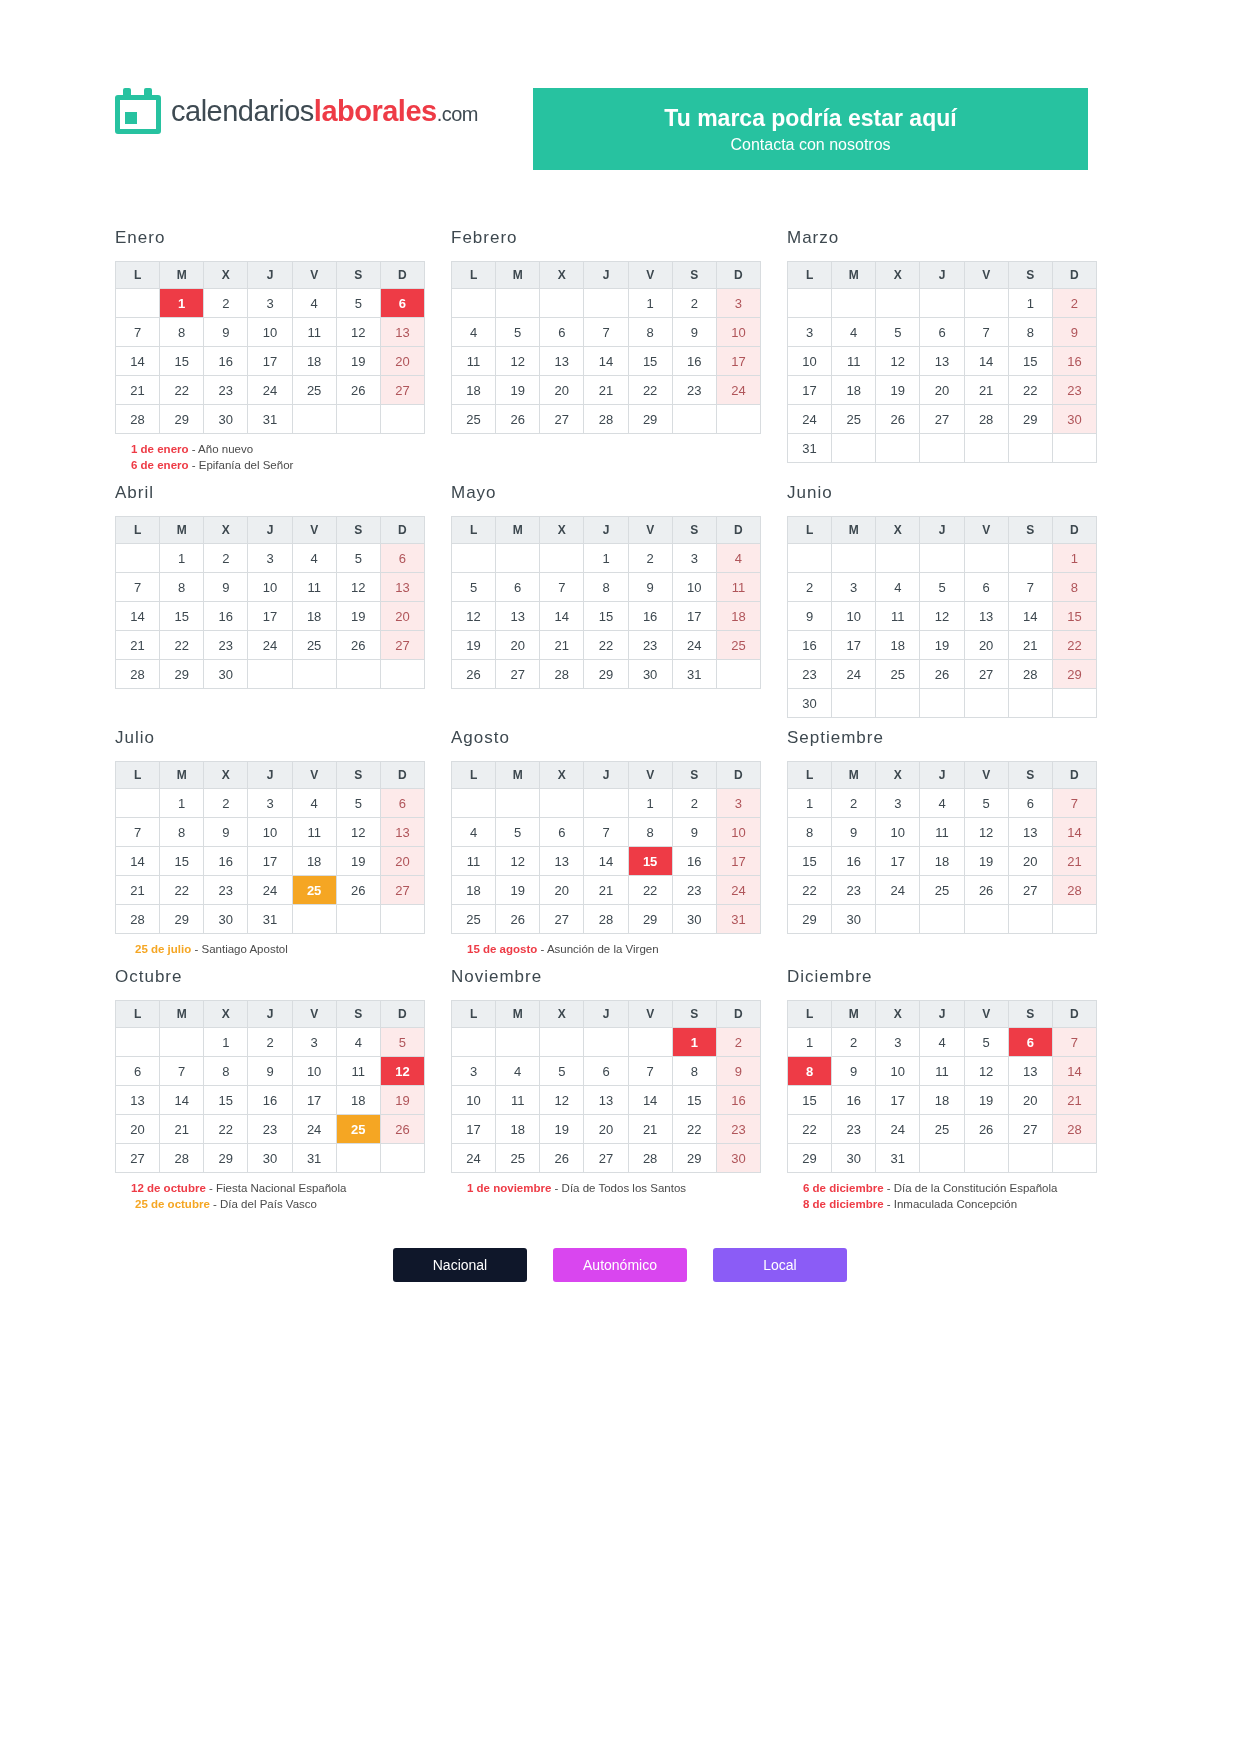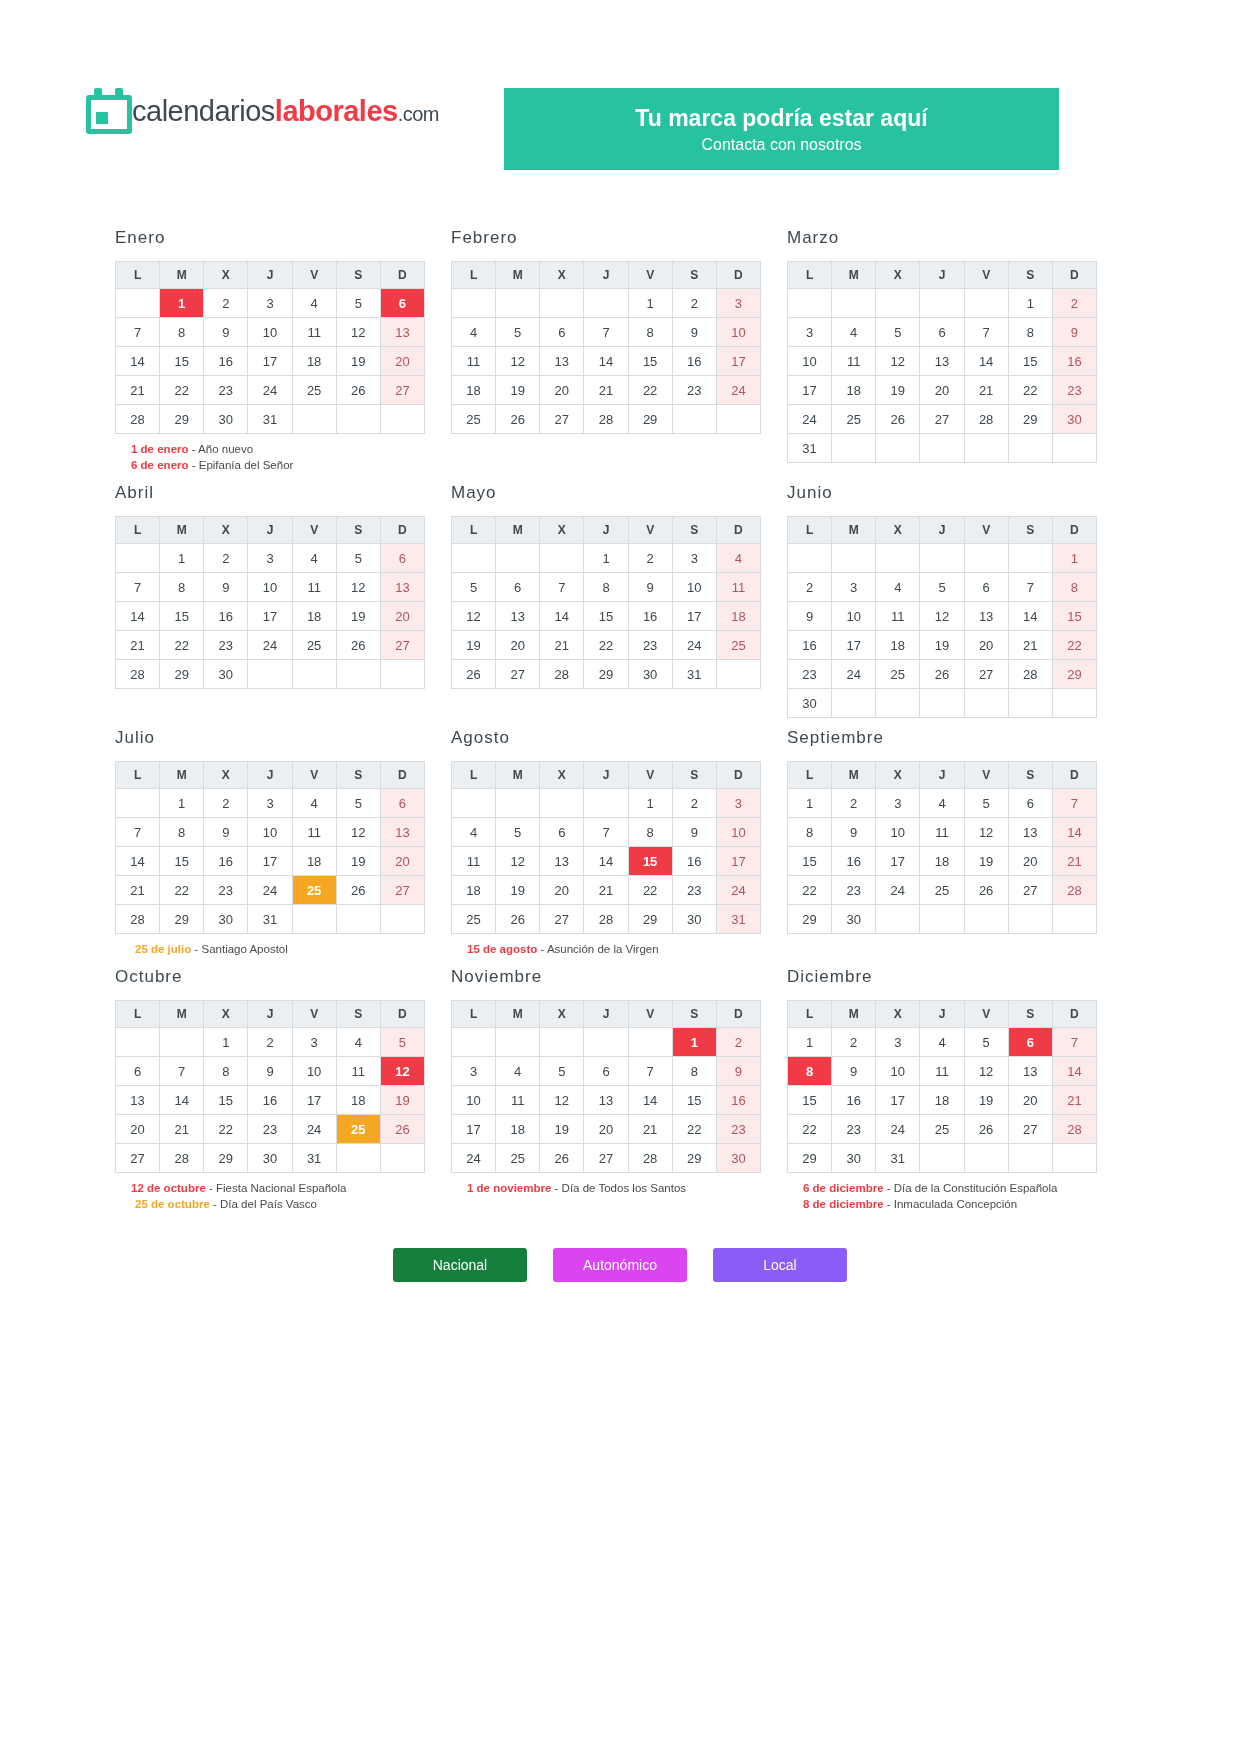--- a/index.html
+++ b/index.html
@@ -23,23 +23,24 @@
 
   
   .header {
     display: flex;
     align-items: flex-start;
     padding: 88px 0 0 0;
     height: 110px;
   }
   .logo {
     width: 400px;
-    margin-left: 86px;
+    margin-left: 115px;
     display: flex;
     align-items: center;
+    gap: 10px;
   }
   .logo-mark {
     width: 46px;
     height: 46px;
     position: relative;
     flex: none;
   }
   .logo-mark .body {
     position: absolute;
     left: 0; top: 7px;
@@ -181,21 +182,21 @@
     gap: 26px;
   }
   .legend-item {
     color: #fff;
     font-size: 14px;
     padding: 9px 22px;
     border-radius: 3px;
     min-width: 90px;
     text-align: center;
   }
-  .legend-nacional { background: #15803d; }
+  .legend-nacional { background: #0f172a; }
   .legend-autonomico { background: #d946ef; }
   .legend-local { background: #8b5cf6; }
 </style>
 </head>
 <body>
 
 <div class="page">
 
   <div class="header">
     <div class="logo">

